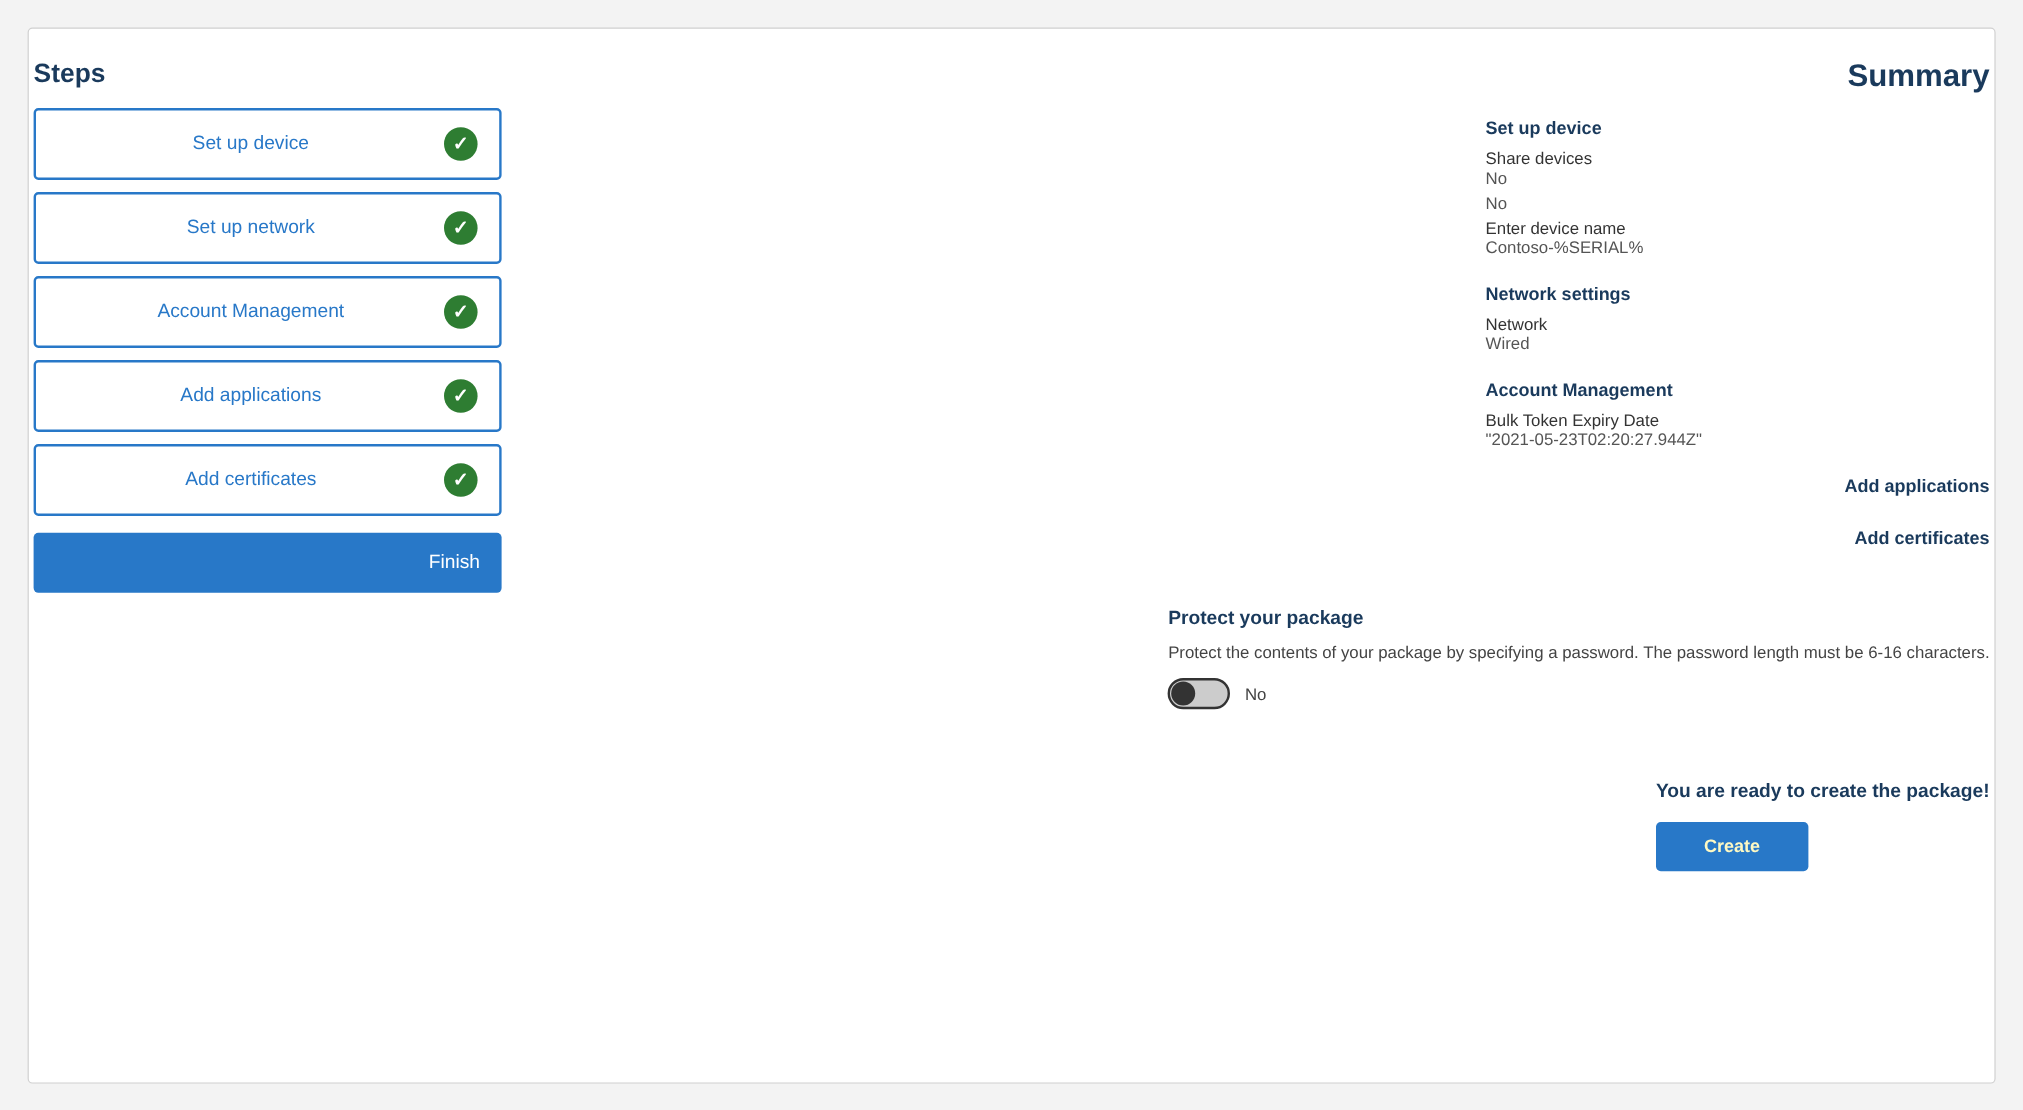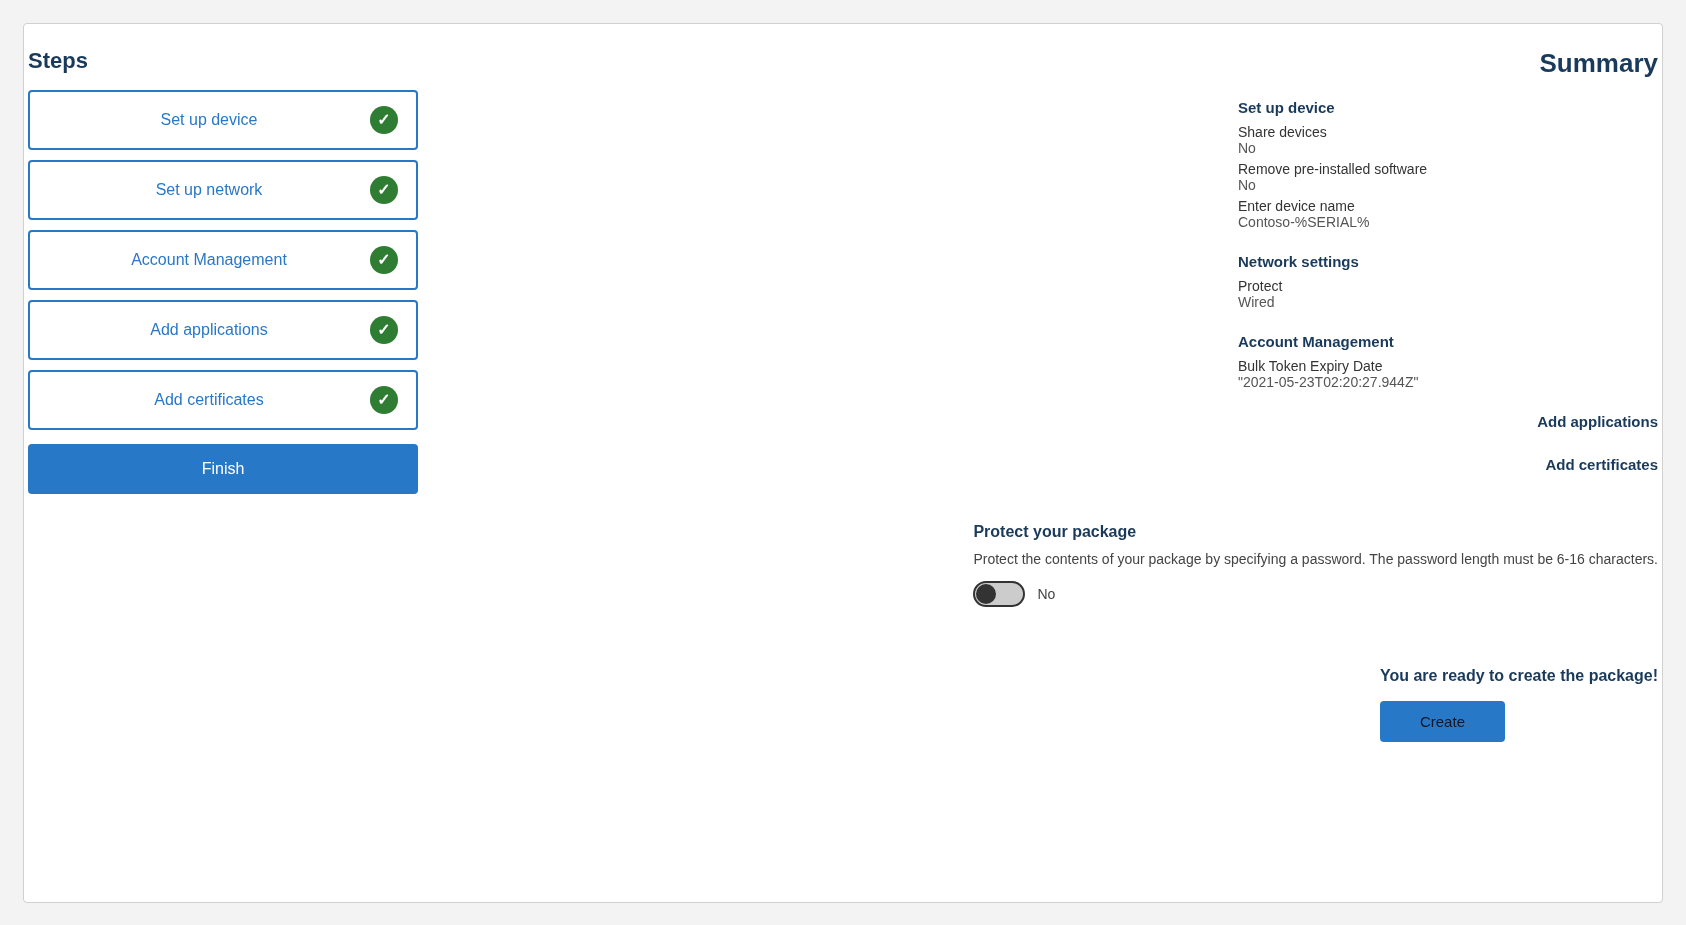--- a/index.html
+++ b/index.html
@@ -87,21 +87,21 @@
     .finish-button {
       background-color: #2878c8;
       color: white;
       border: none;
       border-radius: 4px;
       padding: 16px 18px;
       font-size: 16px;
       font-weight: 500;
       cursor: pointer;
       margin-top: 4px;
-      text-align: center;
+      text-align: right;
       width: 100%;
     }
 
     
     .right-panel {
       flex: 1;
       display: flex;
       flex-direction: column;
       gap: 0;
       padding-left: 20px;
@@ -215,26 +215,26 @@
 
     .ready-title {
       font-size: 16px;
       font-weight: 700;
       color: #1a3a5c;
       margin-bottom: 16px;
     }
 
     .create-button {
       background-color: #2878c8;
-      color: #0f172a;
+      color: #fef9c3;
       border: none;
       border-radius: 4px;
       padding: 12px 40px;
       font-size: 15px;
-      font-weight: 400;
+      font-weight: 700;
       cursor: pointer;
     }
   </style>
 </head>
 <body>
 
 <div class="container">
 
   <div class="left-panel">
     <div class="steps-title">Steps</div>
@@ -270,33 +270,32 @@
   <div class="right-panel">
     <div class="summary-title">Summary</div>
 
     <div class="summary-section">
       <div class="section-heading">Set up device</div>
       <div class="summary-row">
         <span class="summary-label">Share devices</span>
         <span class="summary-value">No</span>
       </div>
       <div class="summary-row">
-        <span class="summary-label">Remove pre-installed software</span>
         <span class="summary-value">No</span>
       </div>
       <div class="summary-row">
         <span class="summary-label">Enter device name</span>
         <span class="summary-value">Contoso-%SERIAL%</span>
       </div>
     </div>
 
     <div class="summary-section">
       <div class="section-heading">Network settings</div>
       <div class="summary-row">
-        <span class="summary-label">Protect</span>
+        <span class="summary-label">Network</span>
         <span class="summary-value">Wired</span>
       </div>
     </div>
 
     <div class="summary-section">
       <div class="section-heading">Account Management</div>
       <div class="summary-row">
         <span class="summary-label">Bulk Token Expiry Date</span>
         <span class="summary-value">"2021-05-23T02:20:27.944Z"</span>
       </div>

